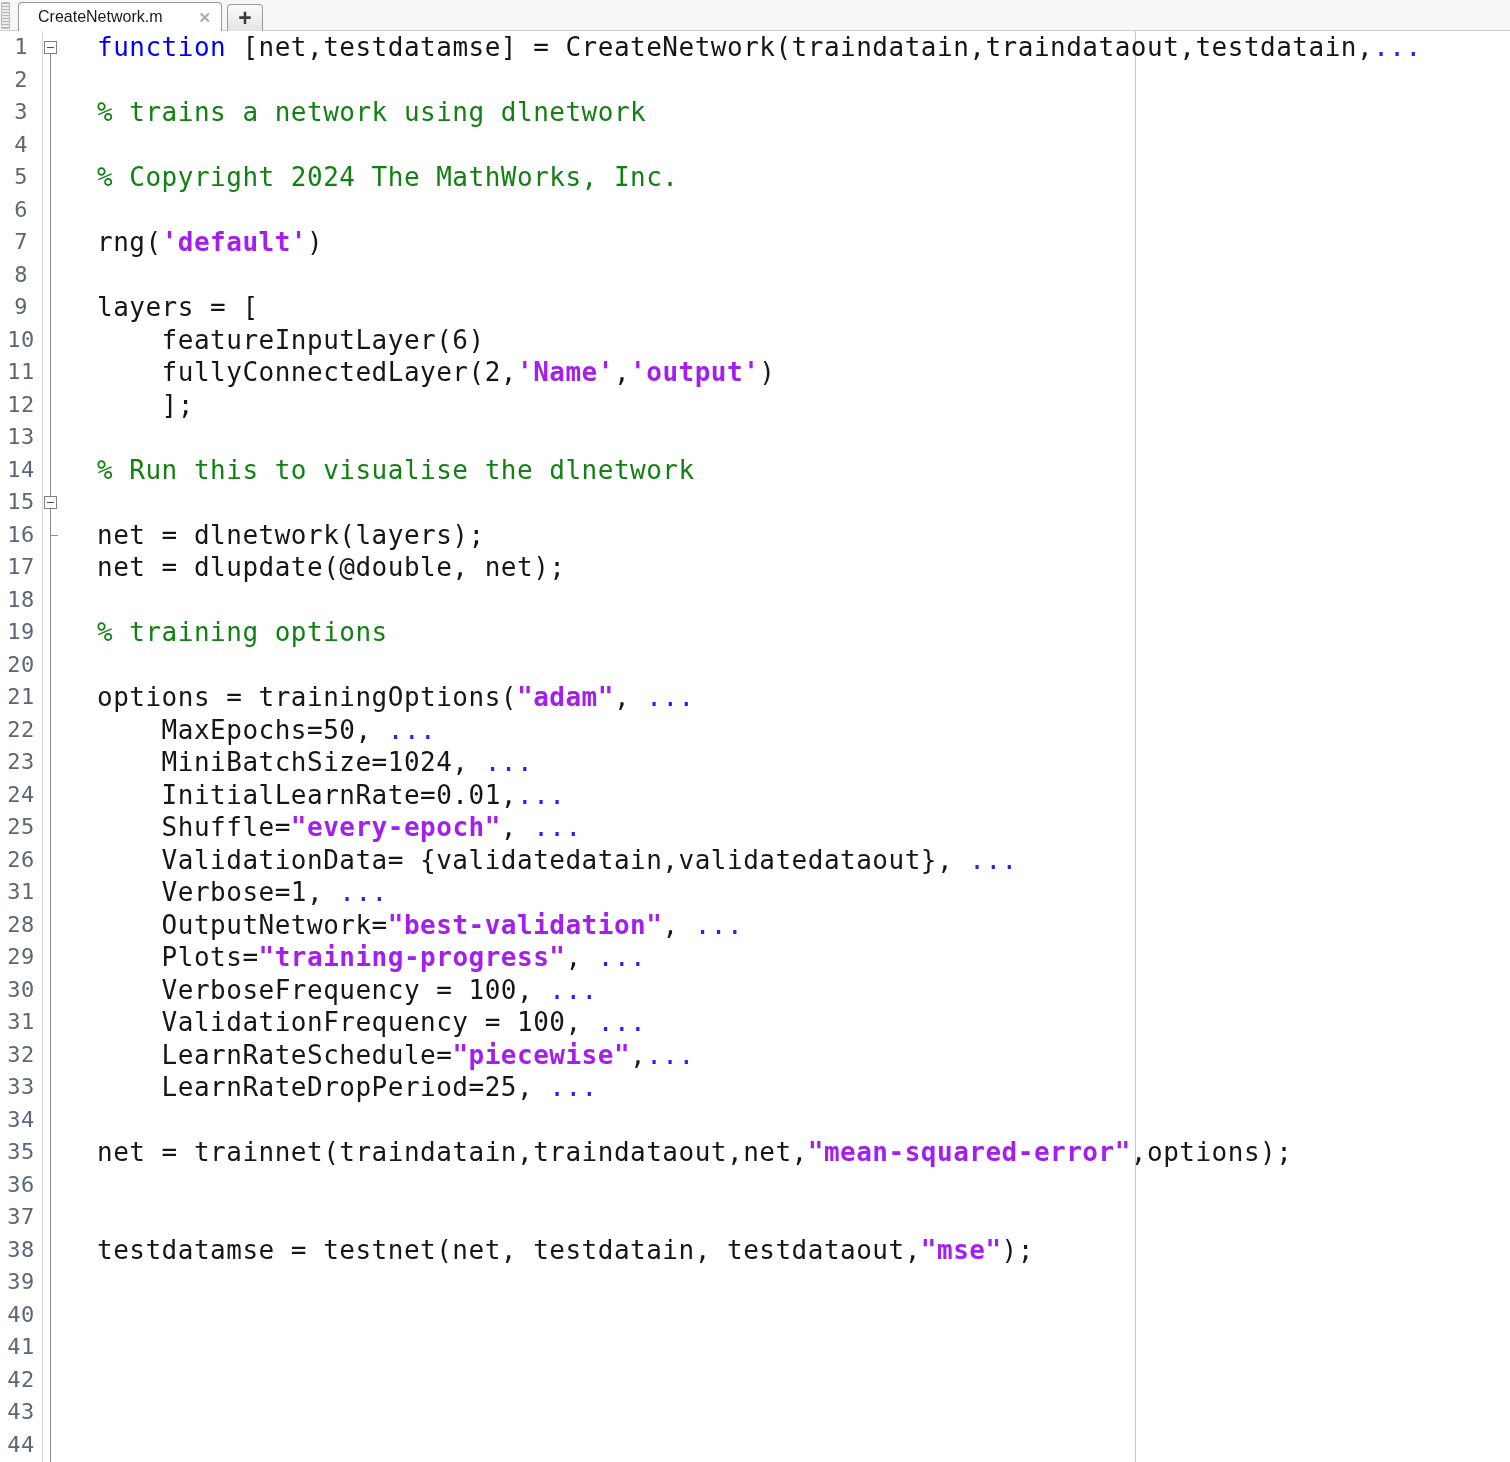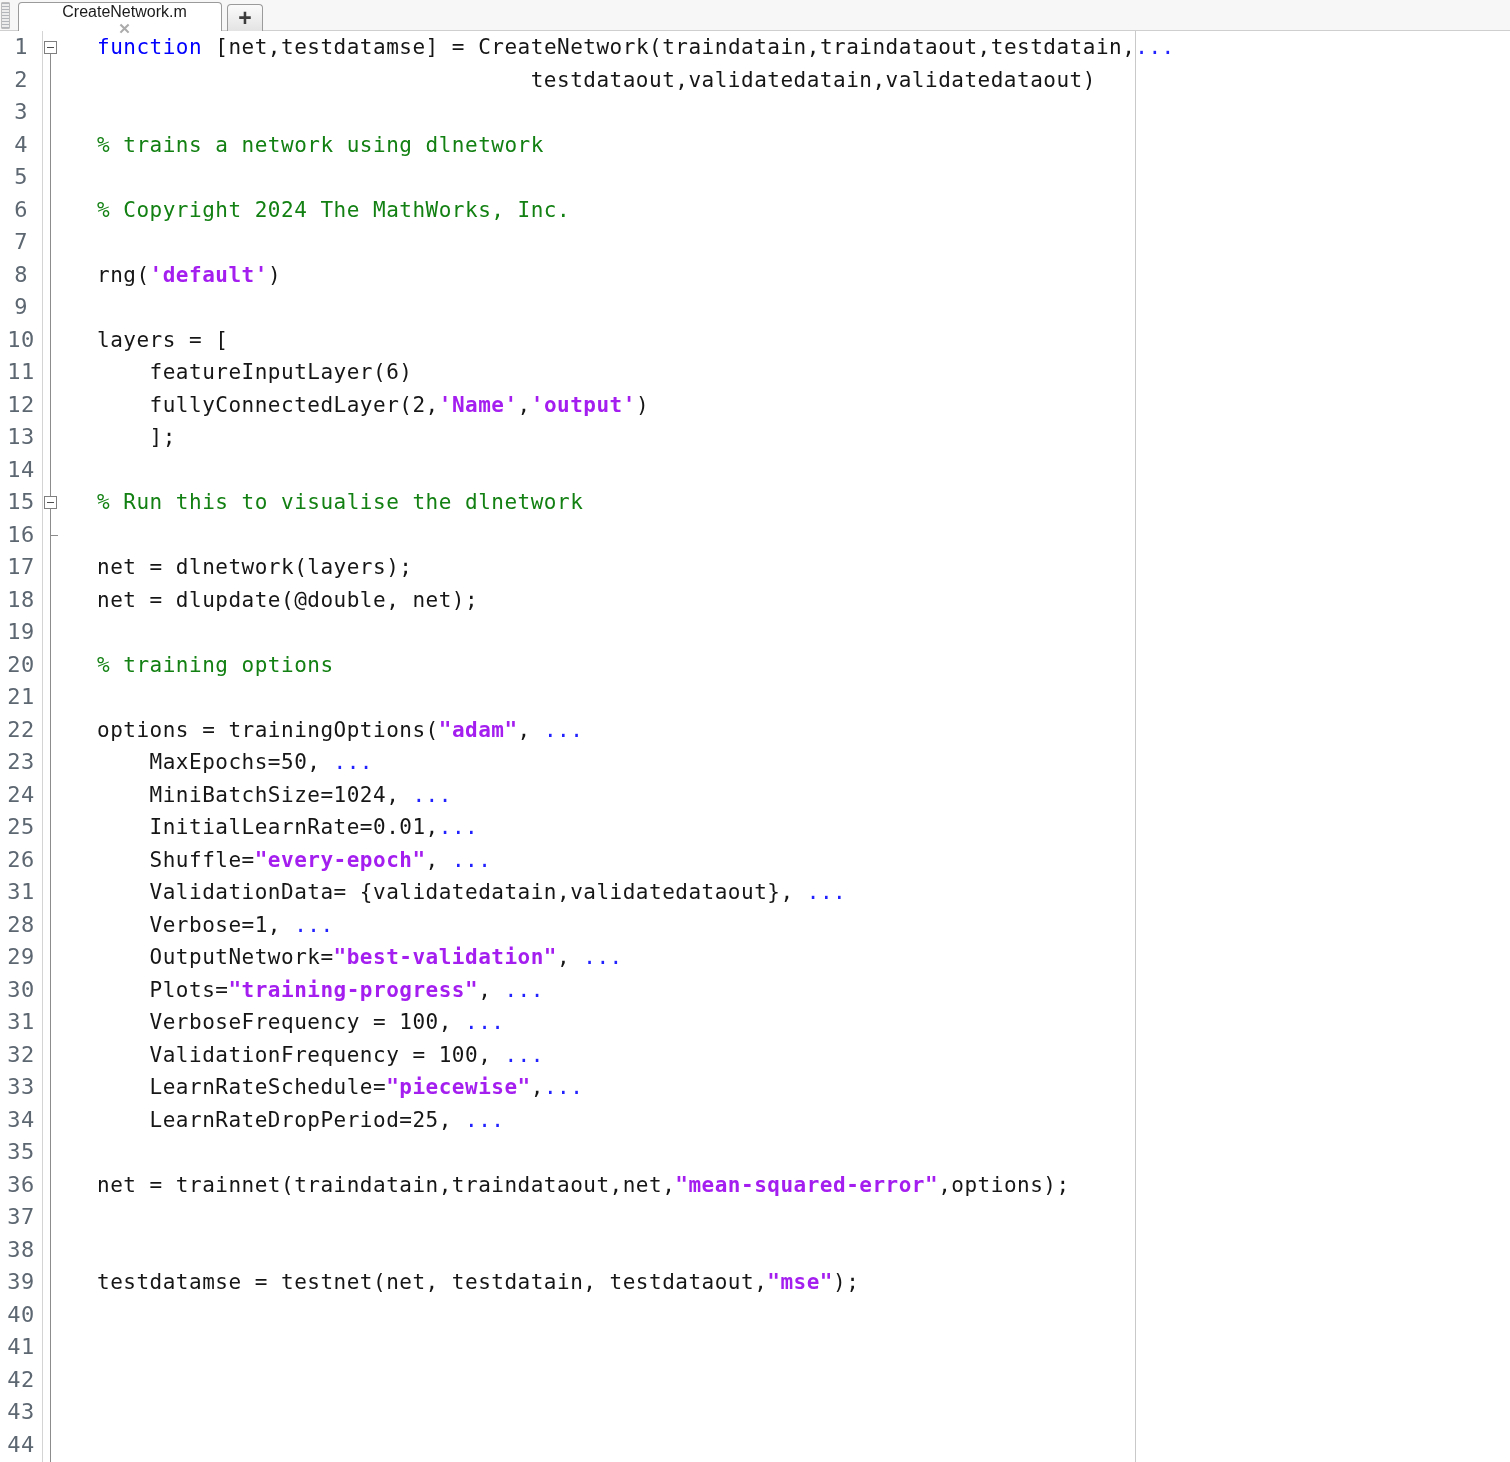--- a/index.html
+++ b/index.html
@@ -9,21 +9,21 @@
   
   .tabbar { position:absolute; left:0; top:0; width:1510px; height:31px;
             background:#f7f7f7; border-bottom:1px solid #cfcfcf; }
   .grip { position:absolute; left:1px; top:2px; width:9px; height:27px;
           background:#ececec repeating-linear-gradient(to bottom,#b2b6ba 0 1px,transparent 1px 3px);
           border:1px solid #bdbdbd; border-radius:1px; }
   .tab-active { position:absolute; left:18px; top:2px; width:204px; height:29px; z-index:2;
                 background:#ffffff; border:1px solid #9b9b9b; border-bottom:none;
                 border-radius:4px 4px 0 0; display:flex; align-items:center;
                 font-family:"Liberation Sans", sans-serif; font-size:16px; color:#1a1a1a;
-                padding:0 10px 0 19px;flex-direction:column; }
+                padding:0 10px 0 19px; }
   .tab-active .lbl { flex:1; }
   .tab-close { color:#ababab; font-size:15px; font-weight:bold; line-height:1; cursor:default; }
   .tab-plus { position:absolute; left:227px; top:4px; width:36px; height:27px; z-index:1;
               background:linear-gradient(#fbfbfb,#e3e3e3); border:1px solid #9b9b9b; border-bottom:none;
               border-radius:4px 4px 0 0; display:flex; align-items:center; justify-content:center;
               font-family:"Liberation Sans", sans-serif; font-size:23px; font-weight:600; color:#3c3c3c; }
 
   
   .editor { position:absolute; left:0; top:31px; width:1510px; height:1431px; background:#fff; }
   .ruler  { position:absolute; left:1135px; top:0; bottom:0; width:1px; background:#c9c9c9; z-index:0; }
@@ -36,21 +36,21 @@
   .foldcol { position:absolute; left:44px; top:0; width:18px; bottom:0; z-index:2; }
   .fold-line { position:absolute; left:6px; top:23px; bottom:0; width:1px; background:#8c8c8c; }
   .fold-box { position:absolute; left:0; width:13px; height:13px; background:#fff;
               border:1px solid #7f7f7f; }
   .fold-box::after { content:""; position:absolute; left:2px; right:2px; top:5px; height:1px;
                      background:#4d4d4d; }
   .fold-end { position:absolute; left:6px; width:8px; height:1px; background:#8c8c8c; }
 
   .code { position:absolute; left:62px; top:0; right:0; bottom:0; padding-left:35px; z-index:1; }
   .line { height:32.5px; line-height:32.5px; white-space:pre;
-          font-size:21px; letter-spacing:.5px; }
+          font-size:26px; letter-spacing:.5px; }
 
   .tk-k { color:var(--c-keyword,#0000ff); }
   .tk-p { color:var(--c-plain,#161616); }
   .tk-c { color:var(--c-comment,#128012);margin-top:20px; }
   .tk-s { color:var(--c-string,#a41ef0);font-weight:bold; }
   .tk-e { color:var(--c-continuation,#0000ff); }
 </style>
 </head>
 <body>
 
@@ -116,21 +116,20 @@
         <div class="ln">44</div>
       </div>
     <div class="foldcol">
       <div class="fold-line"></div>
     <div class="fold-box" style="top: 9.75px;"></div>
         <div class="fold-box" style="top: 464.75px;"></div>
         <div class="fold-end" style="top: 503.75px;"></div>
       </div>
     <div class="code">
         <div class="line"><span class="tk-k">function</span><span class="tk-p"> [net,testdatamse] = CreateNetwork(traindatain,traindataout,testdatain,</span><span class="tk-e">...</span></div>
-        <div class="line"><span class="tk-p">                                 testdataout,validatedatain,validatedataout)</span></div>
         <div class="line"></div>
         <div class="line"><span class="tk-c">% trains a network using dlnetwork</span></div>
         <div class="line"></div>
         <div class="line"><span class="tk-c">% Copyright 2024 The MathWorks, Inc.</span></div>
         <div class="line"></div>
         <div class="line"><span class="tk-p">rng(</span><span class="tk-s">'default'</span><span class="tk-p">)</span></div>
         <div class="line"></div>
         <div class="line"><span class="tk-p">layers = [</span></div>
         <div class="line"><span class="tk-p">    featureInputLayer(6)</span></div>
         <div class="line"><span class="tk-p">    fullyConnectedLayer(2,</span><span class="tk-s">'Name'</span><span class="tk-p">,</span><span class="tk-s">'output'</span><span class="tk-p">)</span></div>

